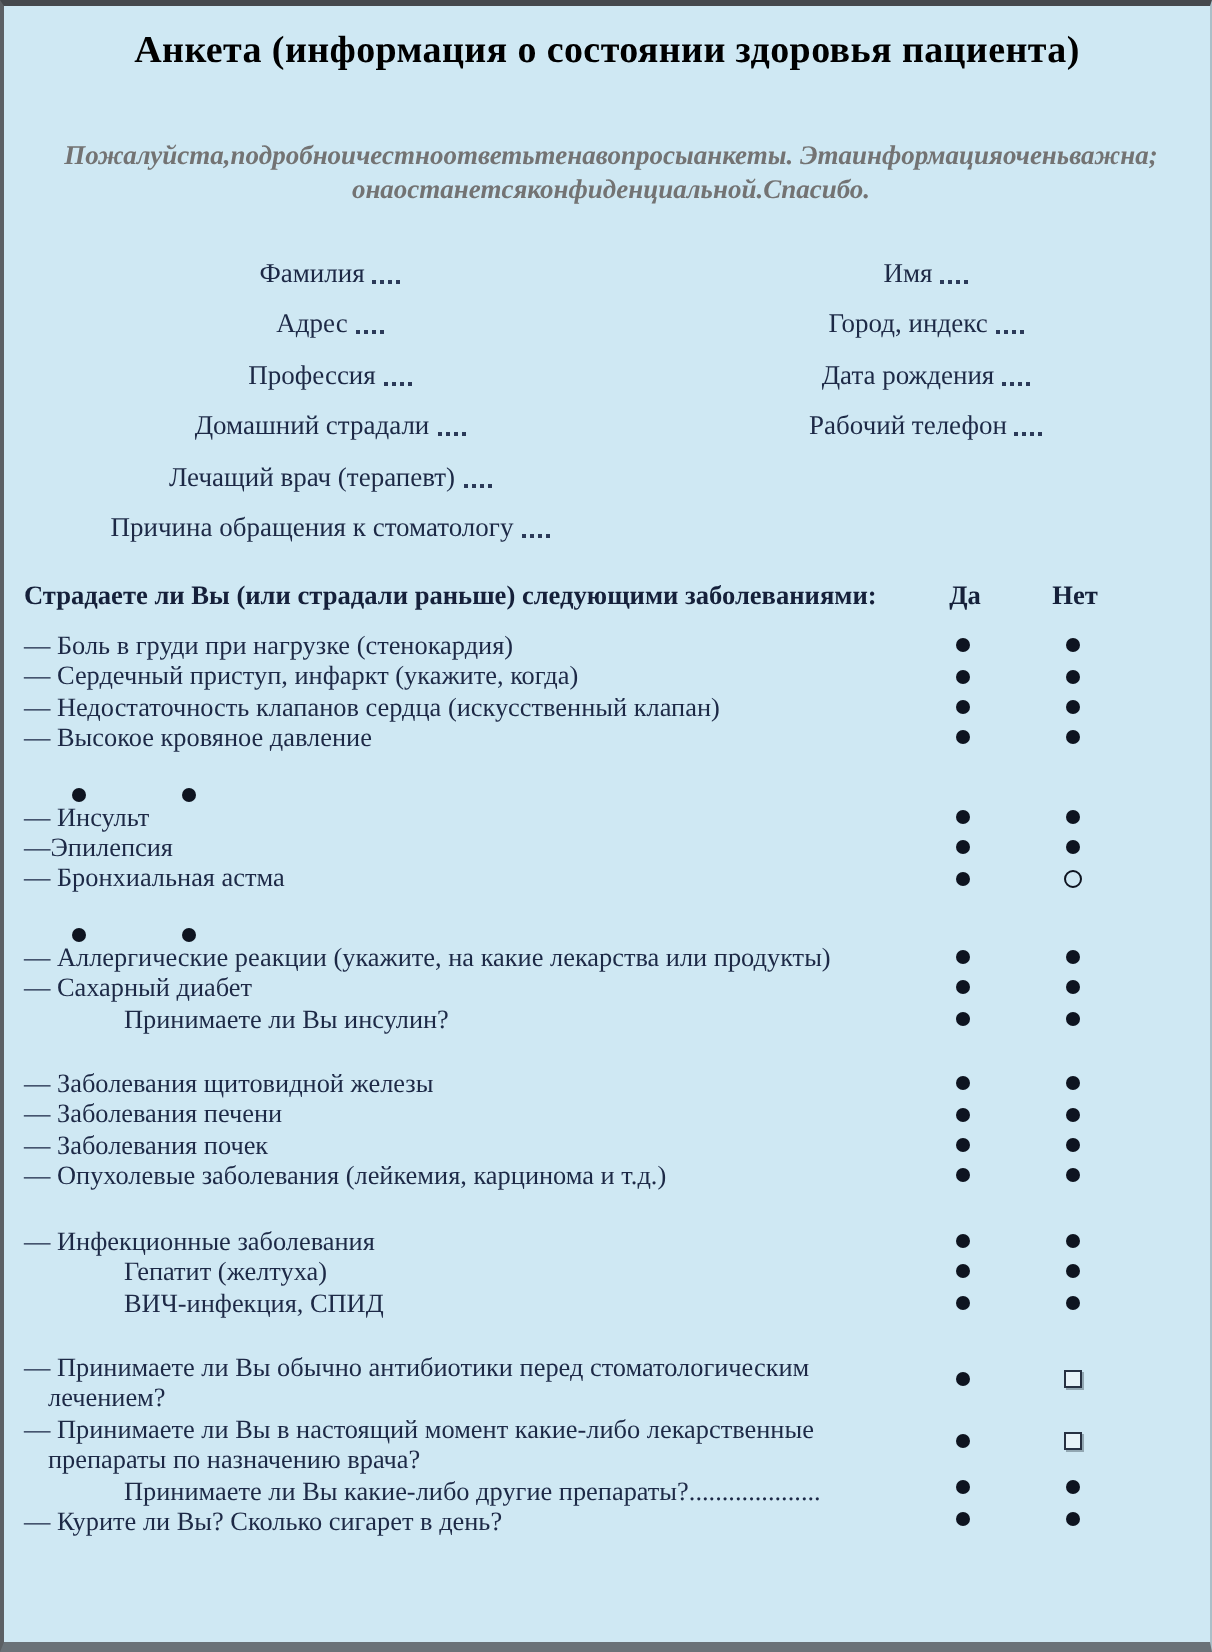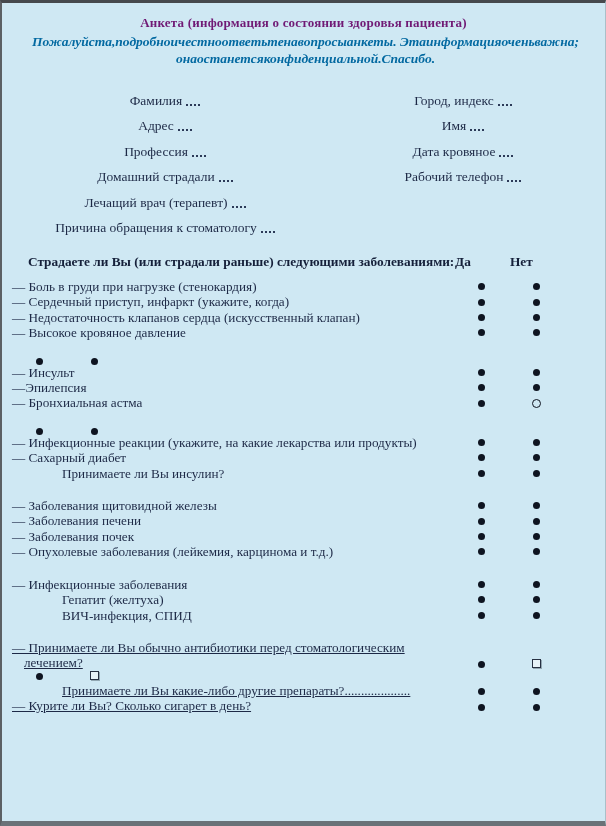--- a/index.html
+++ b/index.html
@@ -8,50 +8,50 @@
     background:#cfe8f3;
     border-top:3px solid #46494d;
     border-left:2px solid #5c6064;
     border-bottom:5px solid #6a7278;
     border-right:1px solid #aabfc8;
     padding:6px 0 0 10px;
     font-family:"Liberation Serif","DejaVu Serif",serif;
     color:#1d2946;
   }
   .title{
-    text-align:center;font-weight:bold;font-size:13px;color:#701a75;
+    text-align:center;font-weight:bold;font-size:19px;color:#000000;
     margin:6px 24px 0 14px;letter-spacing:.2px;
   }
   .intro{
     text-align:center;font-weight:bold;font-style:italic;font-size:13.5px;
-    line-height:17px;margin:2px 12px 0 6px;color:#0369a1;
+    line-height:17px;margin:32px 12px 0 6px;color:#737373;
   }
   
   .fields{display:flex;margin:16px 0 0 0;}
   .fcol{display:flex;flex-direction:column;align-items:center;}
   .fcol-left{width:308px;margin-right:54px;}
   .fcol-right{width:180px;}
   .frow{display:flex;align-items:flex-end;height:25.5px;font-size:13.5px;white-space:nowrap;}
   .leader{flex:1;border-bottom:2px dotted #2c3a58;margin:0 2px 3px 4px;min-width:14px;}
   
-  .dis-header{display:flex;font-weight:bold;font-size:13.3px;margin:18px 0 0 16px;padding-right:40px;color:#15203a;}
+  .dis-header{display:flex;font-weight:bold;font-size:13.3px;margin:18px 0 0 0;padding-right:40px;color:#15203a;}
   .dis-header .dh-label{flex:1;}
-  .colhead{width:55px;}
+  .colhead{width:55px;text-align:center;}
   .dgroup{margin-top:9px;margin-bottom:17px;}
   .drow,.arow{display:flex;align-items:center;font-size:13.2px;line-height:15.4px;padding-right:41px;}
   .dtext{flex:1;}
   .indent1{padding-left:50px;}
   .mcell{width:55px;display:flex;justify-content:center;align-items:center;}
   .mk-dot{width:7px;height:7px;border-radius:50%;background:#0e1420;display:inline-block;}
   .mk-circle{width:9px;height:9px;border-radius:50%;border:1.7px solid #0e1420;box-sizing:border-box;display:inline-block;background:transparent;}
   .mk-square{width:9px;height:9px;border:1.6px solid #273142;box-sizing:border-box;display:inline-block;background:#e7f3f8;box-shadow:1px 1px 0 #92a7b2;}
   .mk-letter{font-size:12.5px;color:#10192c;}
   
   .add-heading{font-weight:bold;font-size:13.3px;margin-top:27px;color:#15203a;}
-  .arow{align-items:flex-end;text-decoration:underline;}
+  .arow{align-items:center;}
   .arow .mcell{padding-bottom:3px;}
   .aline2{padding-left:12px;}
 </style>
 </head>
 <body>
 
 <div class="page">
 
   <div class="title">Анкета (информация о состоянии здоровья пациента)</div>
 
@@ -82,29 +82,29 @@
           <span>Лечащий врач (терапевт)</span>
           <span class="leader"></span>
         </div>
         <div class="frow">
           <span>Причина обращения к стоматологу</span>
           <span class="leader"></span>
         </div>
       </div>
     <div class="fcol fcol-right">
         <div class="frow">
+          <span>Имя</span>
+          <span class="leader"></span>
+        </div>
+        <div class="frow">
           <span>Город, индекс</span>
           <span class="leader"></span>
         </div>
         <div class="frow">
-          <span>Имя</span>
-          <span class="leader"></span>
-        </div>
-        <div class="frow">
-          <span>Дата кровяное</span>
+          <span>Дата рождения</span>
           <span class="leader"></span>
         </div>
         <div class="frow">
           <span>Рабочий телефон</span>
           <span class="leader"></span>
         </div>
       </div>
   </div>
 
   <div class="dis-header">
@@ -192,21 +192,21 @@
       <div class="dgroup">
         <div class="drow">
           <span class="mcell">
             <span class="mk-dot"></span>
           </span>
           <span class="mcell">
             <span class="mk-dot"></span>
           </span>
         </div>
         <div class="drow">
-          <span class="dtext">— Инфекционные реакции (укажите, на какие лекарства или продукты)</span>
+          <span class="dtext">— Аллергические реакции (укажите, на какие лекарства или продукты)</span>
           <span class="mcell">
             <span class="mk-dot"></span>
           </span>
           <span class="mcell">
             <span class="mk-dot"></span>
           </span>
         </div>
         <div class="drow">
           <span class="dtext">— Сахарный диабет</span>
           <span class="mcell">
@@ -302,20 +302,24 @@
           <div class="aline2">лечением?</div>
         </span>
         <span class="mcell">
           <span class="mk-dot"></span>
         </span>
         <span class="mcell">
           <span class="mk-square"></span>
         </span>
       </div>
       <div class="arow">
+        <span class="dtext">
+          <div>— Принимаете ли Вы в настоящий момент какие-либо лекарственные</div>
+          <div class="aline2">препараты по назначению врача?</div>
+        </span>
         <span class="mcell">
           <span class="mk-dot"></span>
         </span>
         <span class="mcell">
           <span class="mk-square"></span>
         </span>
       </div>
       <div class="arow">
         <span class="dtext indent1">
           <div>Принимаете ли Вы какие-либо другие препараты?....................</div>

